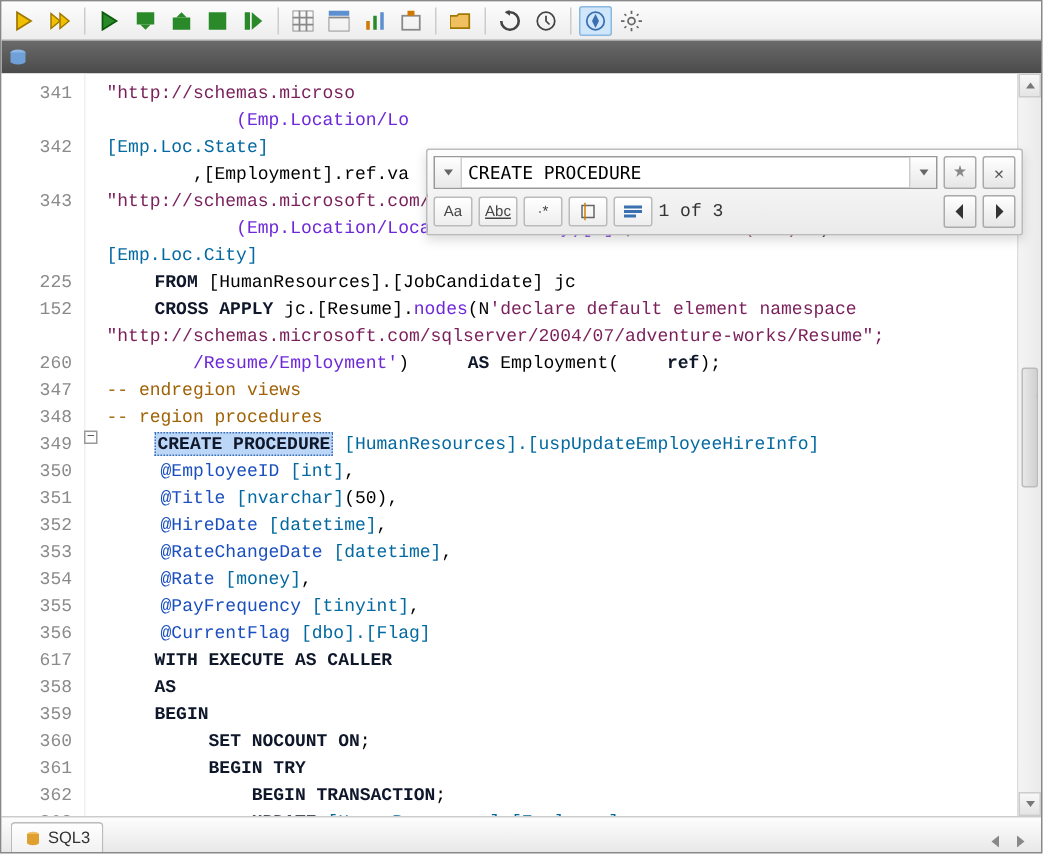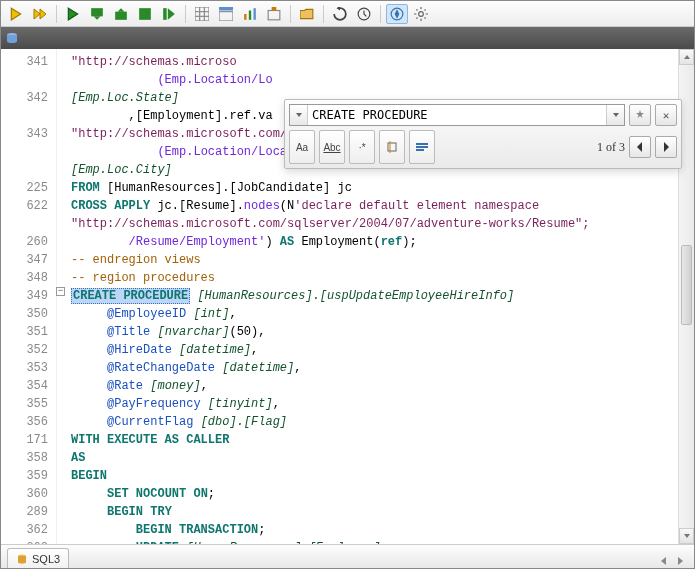--- a/index.html
+++ b/index.html
@@ -81,23 +81,23 @@
   .code {
     flex:1;
     font-family: Consolas, "Courier New", monospace;
     font-size: 12px;
     padding: 4px 0 0 14px;
     white-space: pre;
     line-height: 18px;
     position: relative;
     overflow: hidden;
   }
-  .kw { color: #0f766e; font-weight: bold; }
+  .kw { color: #0f172a; font-weight: bold; margin-left: 32px; }
   .str { color: #7a1f5a; }
-  .typ { color: #14532d; font-style: italic; }
+  .typ { color: #0369a1; }
   .id { color: #6d28d9; }
   .cm { color: #a16207; }
   .var { color: #1a4fbf; }
   .hl { background:#bcd6f7; border:1px dotted #3b6fb5; padding:0 1px; }
   
   .searchbar {
     position: absolute;
     top: 50px;
     right: 12px;
     width: 398px;
@@ -122,28 +122,28 @@
   .combo .dd2 { width:18px;height:20px;border-left:1px solid #ccc;display:flex;align-items:center;justify-content:center;background:linear-gradient(#fff,#e8e8e8); }
   .sbtn {
     width:22px;height:22px;border:1px solid #aaa;border-radius:2px;
     background:linear-gradient(#fff,#e6e6e6);
     display:inline-flex;align-items:center;justify-content:center;
     font-family: Consolas, monospace; font-size:11px; color:#444;
   }
   .sbtn.x { font-weight:bold; color:#555; }
   .searchrow2 { display:flex; align-items:center; gap:4px; }
   .opt {
-    width:26px;height:34px;border:1px solid #bbb;border-radius:2px;
+    width:26px;height:20px;border:1px solid #bbb;border-radius:2px;
     background:linear-gradient(#fff,#eee);
     display:inline-flex;align-items:center;justify-content:center;
     font-family: "Segoe UI",sans-serif;font-size:10px;color:#444;
   }
   .opt svg { width:12px;height:12px; }
   .count {
-    flex:1; text-align:right; font-family:Liberation Serif, serif; font-size:12px; color:#333;
+    flex:1; text-align:left; font-family:Liberation Mono, monospace; font-size:12px; color:#333;
   }
   .nav { width:22px;height:22px;border:1px solid #aaa;border-radius:2px;background:linear-gradient(#fff,#e6e6e6);display:inline-flex;align-items:center;justify-content:center; }
   .nav svg{width:8px;height:10px;}
   
   .vscroll {
     position:absolute; right:0; top:0; bottom:0; width:16px;
     background:linear-gradient(90deg,#f4f4f4,#eaeaea);
     border-left:1px solid #ddd;
   }
   .vscroll .btn{height:16px;background:linear-gradient(#f8f8f8,#e4e4e4);border:1px solid #ccc;display:flex;align-items:center;justify-content:center;}
@@ -293,38 +293,38 @@
       <div class="fold" style="top:238px">−</div>
     </div>
   <div class="ln">341</div>
       <div class="ln"></div>
       <div class="ln">342</div>
       <div class="ln"></div>
       <div class="ln">343</div>
       <div class="ln"></div>
       <div class="ln"></div>
       <div class="ln">225</div>
-      <div class="ln">622</div>
+      <div class="ln">152</div>
       <div class="ln"></div>
       <div class="ln">260</div>
       <div class="ln">347</div>
       <div class="ln">348</div>
       <div class="ln">349</div>
       <div class="ln">350</div>
       <div class="ln">351</div>
       <div class="ln">352</div>
       <div class="ln">353</div>
       <div class="ln">354</div>
       <div class="ln">355</div>
       <div class="ln">356</div>
-      <div class="ln">171</div>
+      <div class="ln">617</div>
       <div class="ln">358</div>
       <div class="ln">359</div>
       <div class="ln">360</div>
-      <div class="ln">289</div>
+      <div class="ln">361</div>
       <div class="ln">362</div>
       <div class="ln">363</div>
     </div>
   <div class="code" id="code"><div><span class="str">"http://schemas.microso</span></div><div>            <span class="id">(Emp.Location/Lo</span></div><div><span class="typ">[Emp.Loc.State]</span></div><div>        ,[Employment].ref.va</div><div><span class="str">"http://schemas.microsoft.com/sqlserver/2004/07/adventure-works/Resume";</span></div><div>            <span class="id">(Emp.Location/Location/Loc.City)[1]'</span>, <span class="str">'nvarchar(max)'</span> ) <span class="kw">AS</span></div><div><span class="typ">[Emp.Loc.City]</span></div><div><span class="kw">FROM</span> [HumanResources].[JobCandidate] jc</div><div><span class="kw">CROSS APPLY</span> jc.[Resume].<span class="id">nodes</span>(N<span class="str">'declare default element namespace</span></div><div><span class="str">"http://schemas.microsoft.com/sqlserver/2004/07/adventure-works/Resume";</span></div><div>        <span class="id">/Resume/Employment'</span>) <span class="kw">AS</span> Employment(<span class="kw">ref</span>);</div><div><span class="cm">-- endregion views</span></div><div></div><div><span class="cm">-- region procedures</span></div><div><span class="kw hl">CREATE PROCEDURE</span> <span class="typ">[HumanResources].[uspUpdateEmployeeHireInfo]</span></div><div>     <span class="var">@EmployeeID</span> <span class="typ">[int]</span>,</div><div>     <span class="var">@Title</span> <span class="typ">[nvarchar]</span>(50),</div><div>     <span class="var">@HireDate</span> <span class="typ">[datetime]</span>,</div><div>     <span class="var">@RateChangeDate</span> <span class="typ">[datetime]</span>,</div><div>     <span class="var">@Rate</span> <span class="typ">[money]</span>,</div><div>     <span class="var">@PayFrequency</span> <span class="typ">[tinyint]</span>,</div><div>     <span class="var">@CurrentFlag</span> <span class="typ">[dbo].[Flag]</span></div><div><span class="kw">WITH EXECUTE AS CALLER</span></div><div><span class="kw">AS</span></div><div><span class="kw">BEGIN</span></div><div>     <span class="kw">SET NOCOUNT ON</span>;</div><div></div><div>     <span class="kw">BEGIN TRY</span></div><div>         <span class="kw">BEGIN TRANSACTION</span>;</div><div></div><div>         <span class="kw">UPDATE</span> <span class="typ">[HumanResources].[Employee]</span></div></div>
 
   <div class="searchbar">
     <div class="searchrow">
       <div class="combo">
         <span class="dd">
             <svg width="8" height="8" viewBox="0 0 8 8">

